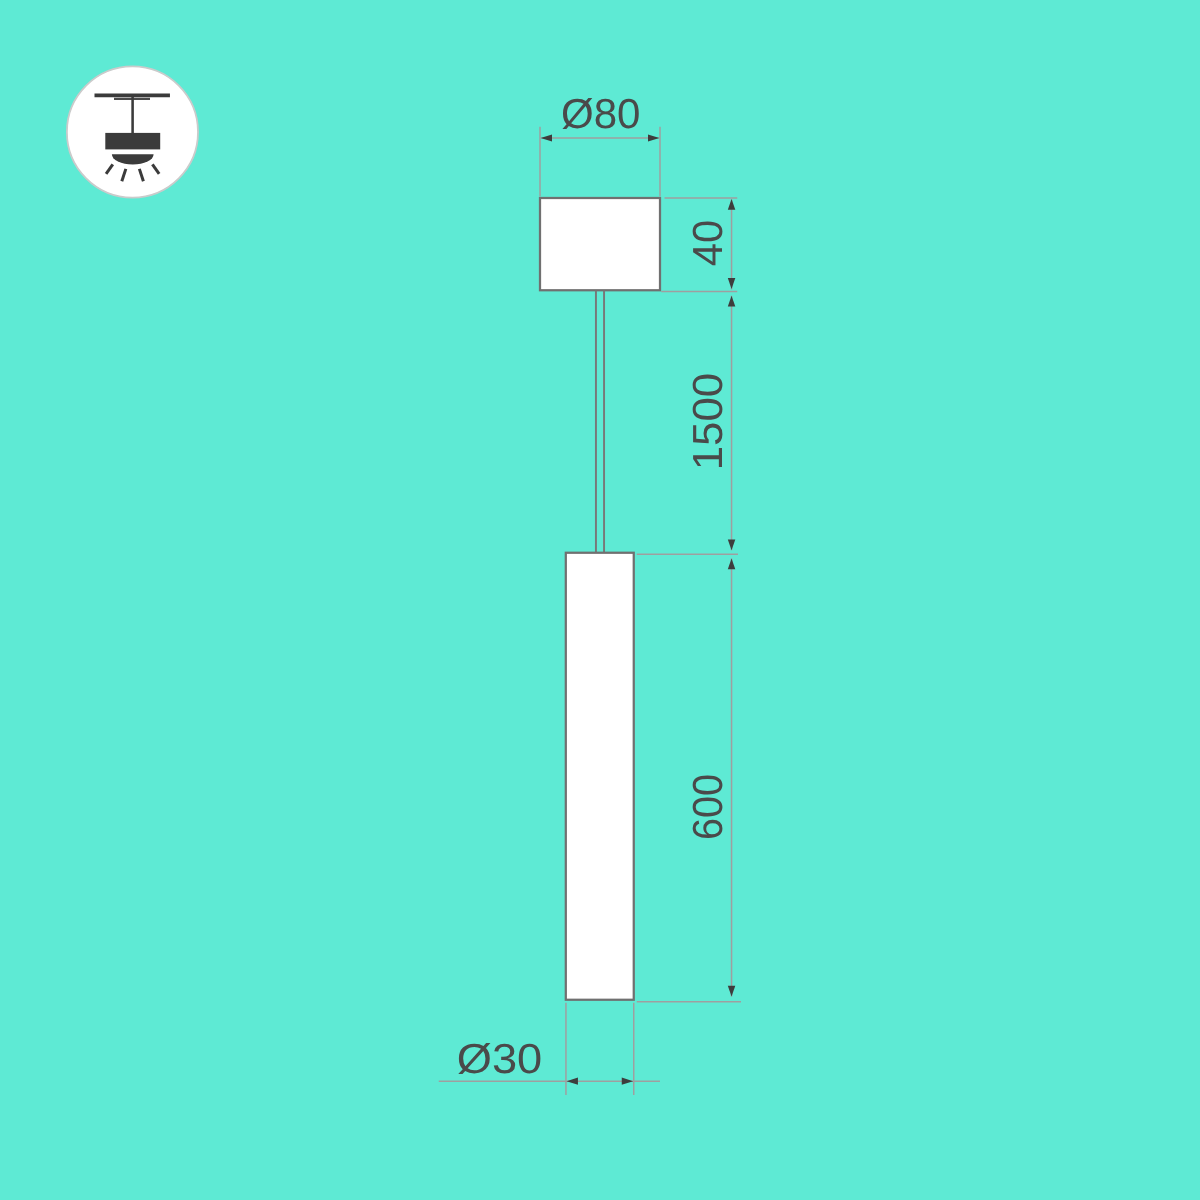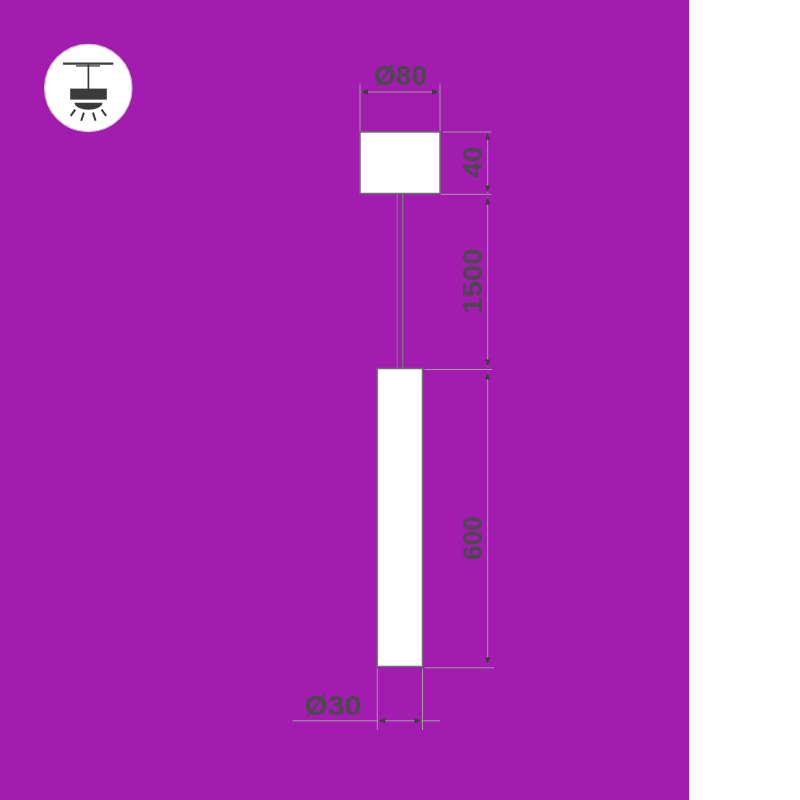--- a/index.html
+++ b/index.html
@@ -1,16 +1,16 @@
 <!DOCTYPE html>
 <html><head>
 <meta charset="utf-8">
 <style>
   html,body{margin:0;padding:0;background:#ffffff;}
-  .page{width:689px;height:800px;position:relative;background:#a21caf;overflow:hidden;font-weight:bold;}
+  .page{width:800px;height:800px;position:relative;background:#5eead4;overflow:hidden;}
   svg text{font-family:"Liberation Sans",sans-serif;fill:#4a4a4a;}
 </style>
 </head>
 <body>
 <div class="page">
 <svg width="800" height="800" viewBox="0 0 800 800" xmlns="http://www.w3.org/2000/svg">
 
   <circle cx="88.3" cy="88" r="43.7" fill="#ffffff" stroke="#cbcbcb" stroke-width="1.2"></circle>
 
   <line x1="63" y1="63.6" x2="113.3" y2="63.6" stroke="#3b3b3b" stroke-width="2.4"></line>

